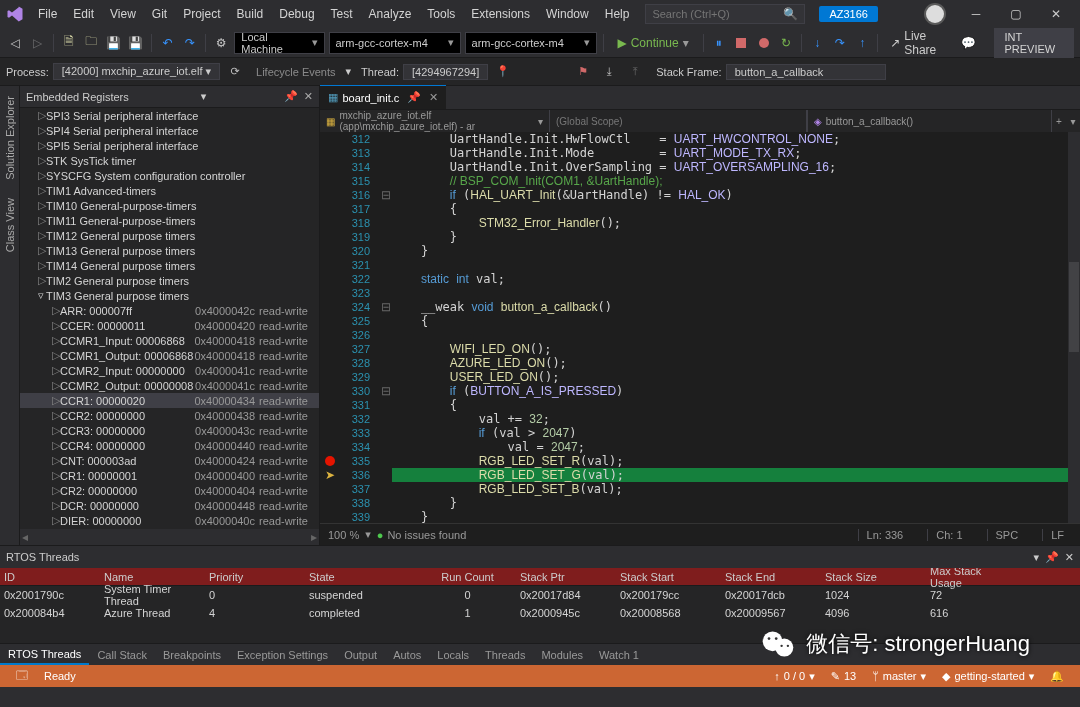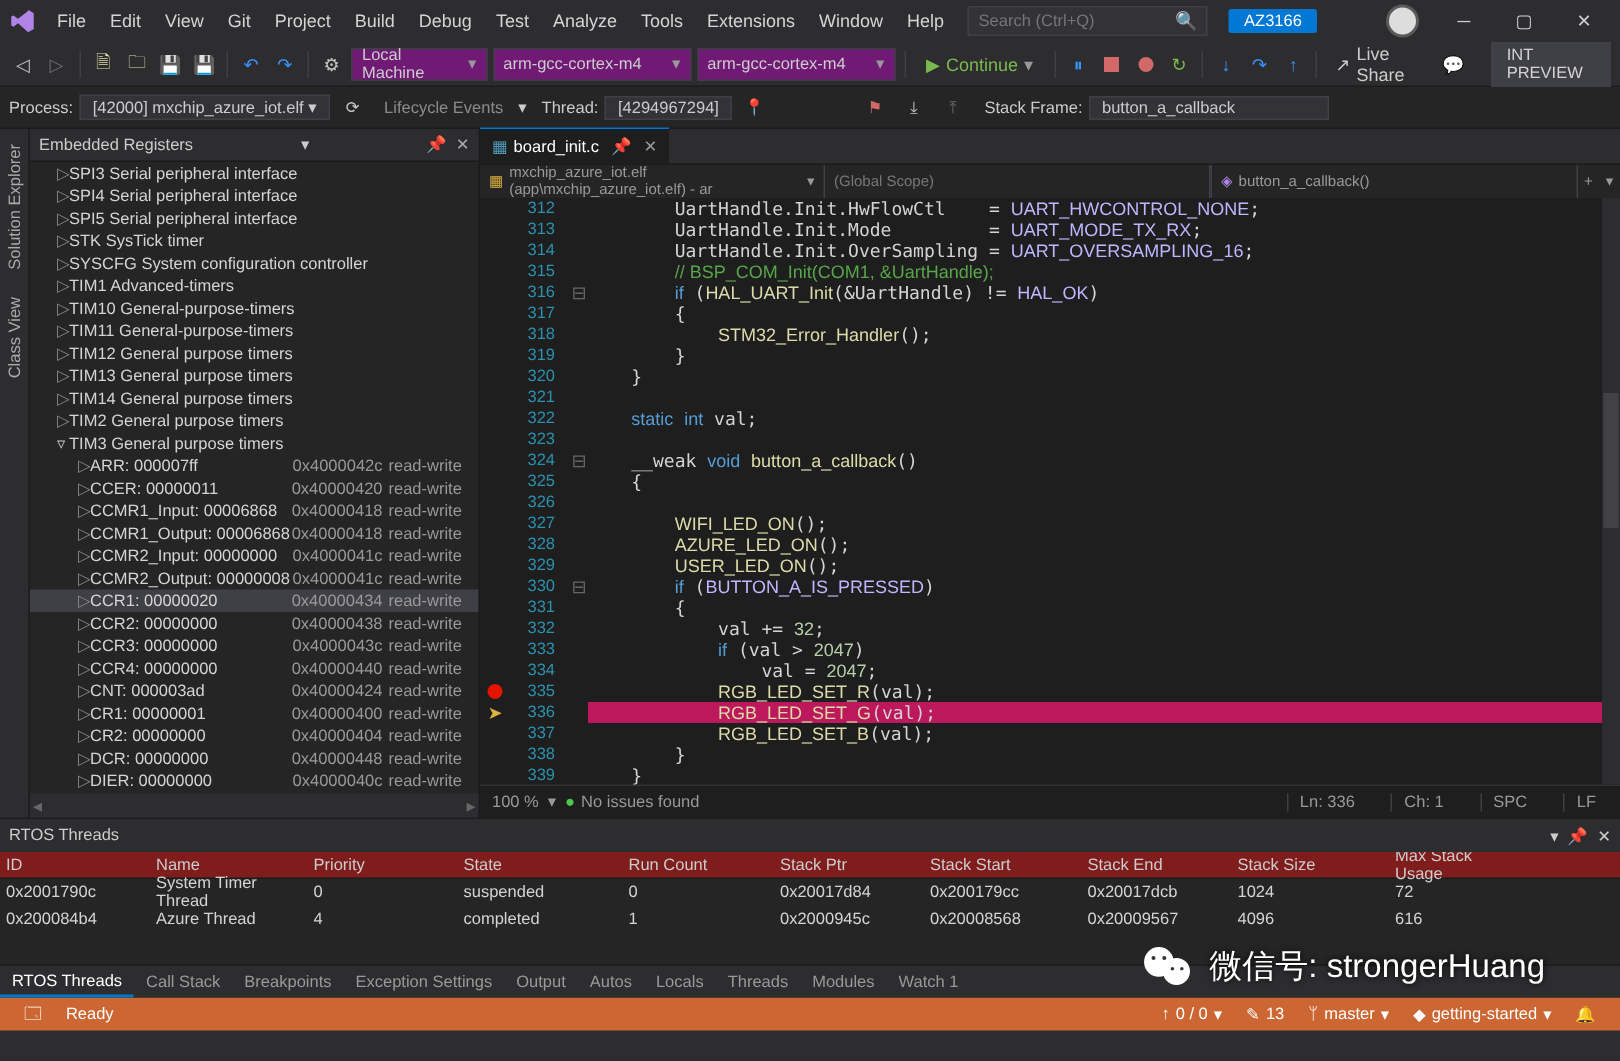--- a/index.html
+++ b/index.html
@@ -13,21 +13,21 @@
   .search-box input { background:transparent; border:none; color:#7f7f7f; outline:none; width:100%; padding-left:6px; font-size:11px;}
   .search-box .mag { color:#999; padding:0 6px;}
   .proj-badge { background:#0078d4; color:#fff; padding:2px 10px; margin-left:14px; font-size:11px; border-radius:2px;}
   .spacer { flex:1;}
   .avatar { width:22px; height:22px; border-radius:50%; background:#5a5a5a; display:flex; align-items:center; justify-content:center; margin:0 10px;}
   .avatar .head { width:18px; height:18px; border-radius:50%; background:#ddd;}
   .win-btn { width:40px; height:28px; display:flex; align-items:center; justify-content:center; color:#ccc;}
   .toolbar-row { height:30px; background:#2d2d30; border-bottom:1px solid #1b1b1c; display:flex; align-items:center; padding:0 6px; gap:4px;}
   .tbtn { width:22px; height:22px; display:flex;align-items:center;justify-content:center; color:#c5c5c5; cursor:pointer;}
   .sep { width:1px; height:18px; background:#3f3f46; margin:0 2px;}
-  .dropdown { background:#701a75; border:1px solid #3f3f46; color:#ccc; display:flex; align-items:center; padding:0 6px; height:22px; font-size:11px;}
+  .dropdown { background:#000000; border:1px solid #3f3f46; color:#ccc; display:flex; align-items:center; padding:0 6px; height:22px; font-size:11px;}
   .dropdown .chev{ margin-left:auto; padding-left:8px; color:#999;}
   .cont-btn { display:flex; align-items:center; padding:0 8px; height:22px; color:#79b94f; cursor:pointer;}
   .cont-btn .tri { color:#79b94f; margin-right:4px;}
   .stop-sq { width:10px;height:10px; background:#d16969; display:inline-block;}
   .rec { width:10px;height:10px; border-radius:50%; background:#d16969; display:inline-block;}
   .gold { color:#dcdcaa;}
   .live-share{ color:#ccc; padding:0 6px; display:flex; align-items:center;}
   .int-preview{ background:#3f3f46; color:#d4d4d4; padding:3px 10px; font-size:11px; margin-left:8px;}
   .toolbar-row2 { height:28px; background:#252526; border-bottom:1px solid #1b1b1c; display:flex; align-items:center; padding:0 6px; gap:4px; font-size:11px;}
   .toolbar-row2 .pill { background:#333337; border:1px solid #3f3f46; padding:1px 8px; color:#ccc;}
@@ -53,38 +53,38 @@
   .ed-tab .x { margin-left:8px; color:#999;}
   .breadcrumb { height:22px; background:#252526; display:flex; align-items:center; font-size:10px; color:#999;}
   .bc-item { display:flex; align-items:center; padding:0 6px; border-right:1px solid #3f3f46; height:100%; gap:4px;}
   .bc-item.func { margin-left:auto;}
   .code-area { flex:1; display:flex; overflow:hidden; position:relative;}
   .ln-gutter { width:40px; text-align:right; padding-right:10px; color:#2b91af; font-size:11px; line-height:14px;}
   .glyph { width:20px; display:flex;align-items:center;justify-content:center;}
   .bp { width:10px;height:10px; border-radius:50%; background:#e51400;}
   .arrow { color:#dcb340;}
   .code-col { flex:1; font-family:Consolas,monospace; font-size:12px; color:#d4d4d4; line-height:14px; white-space:pre;}
-  .code-col.hl { background:#be185d;}
+  .code-col.hl { background:#15803d;}
   .kw { color:#569cd6;} .fn{ color:#dcdcaa;} .num{color:#b5cea8;} .mac{color:#beb7ff;} .com{color:#57a64a;}
   .ed-line { display:flex; height:14px;}
   .scroll-v { position:absolute; right:0; top:0; bottom:0; width:12px; background:#2d2d30;}
   .scroll-thumb { position:absolute; right:1px; width:10px; background:#424245;}
   .ed-status { height:22px; background:#1e1e1e; border-top:1px solid #333; display:flex; align-items:center; font-size:11px; padding:0 8px; color:#999;}
   .ed-status .chk { color:#4ec94e; margin-right:4px;}
   .ed-status .right { margin-left:auto; display:flex; gap:16px;}
   .ed-status .cell { border-left:1px solid #3f3f46; padding:0 8px;}
   .bottom-panel { height:120px; background:#252526; display:flex; flex-direction:column; border-top:1px solid #1b1b1c;}
   .bp-hdr { height:22px; background:#2d2d30; display:flex; align-items:center; padding:0 6px; font-size:11px;}
   .bp-hdr .pin { margin-left:auto;}
   .bp-table { flex:1; overflow:hidden; font-size:11px;}
   .bp-th, .bp-tr { display:flex; height:18px; align-items:center; padding:0 4px;}
   .bp-th { background:#7f1d1d; color:#ccc; border-bottom:1px solid #1b1b1c;}
   .bp-th .col, .bp-tr .col { overflow:hidden; text-overflow:ellipsis; padding-right:4px;}
   .bp-tr { color:#d4d4d4;}
-  .c-id{width:100px;} .c-name{width:105px;} .c-pri{width:100px;} .c-state{width:110px;} .c-run{width:101px;} .c-sp{width:100px;} .c-ss{width:105px;} .c-se{width:100px;} .c-sz{width:105px;} .c-mu{width:80px;}
+  .c-id{width:100px;} .c-name{width:105px;} .c-pri{width:100px;} .c-state{width:110px;} .c-run{width:101px;text-align:center;} .c-sp{width:100px;} .c-ss{width:105px;} .c-se{width:100px;} .c-sz{width:105px;} .c-mu{width:80px;}
   .bp-tabs { height:22px; background:#2d2d30; border-top:1px solid #1b1b1c; display:flex; align-items:center; font-size:11px;}
   .bp-tab { padding:3px 8px; color:#999; cursor:pointer;}
   .bp-tab.active { color:#fff; border-bottom:2px solid #007acc;}
   .statusbar { height:22px; background:#cc6633; color:#fff; display:flex; align-items:center; font-size:11px; padding:0 8px;}
   .statusbar .sb-item { padding:0 8px; display:flex; align-items:center; gap:4px;}
   .statusbar .right { margin-left:auto; display:flex;}
   .wechat { position:absolute; right:50px; bottom:45px; display:flex; align-items:center; gap:10px; color:#fff;}
   .wechat-ico { width:36px; height:36px; }
   .wechat-txt { font-size:22px; font-weight:500; color:#fff; text-shadow:0 0 4px #000;}
   .fold { color:#666; width:12px; text-align:center;}

